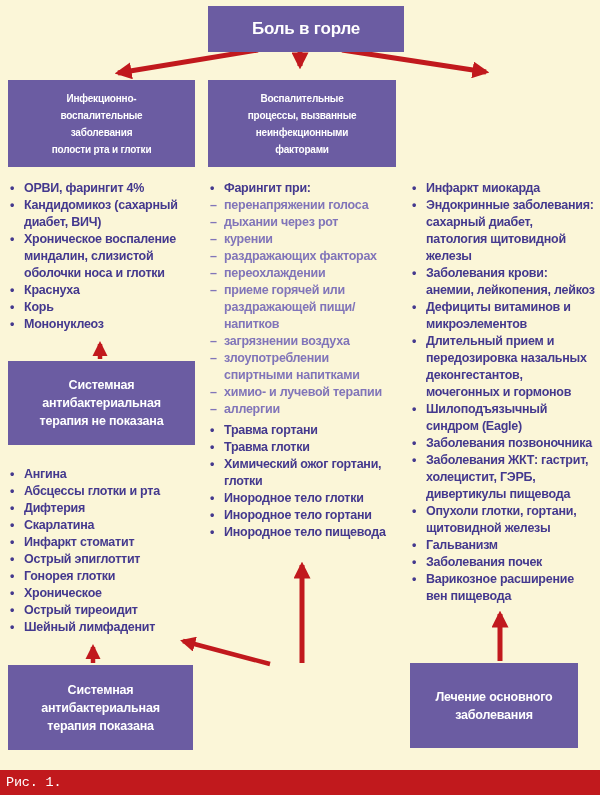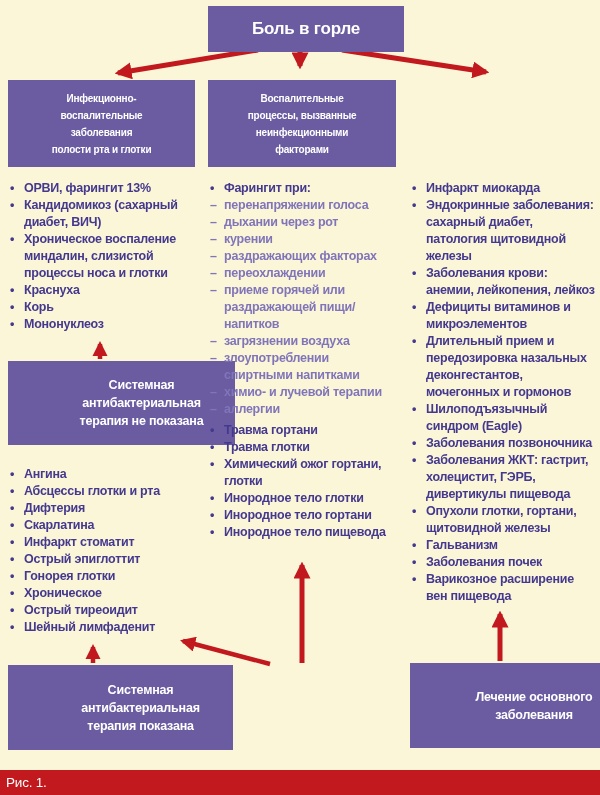--- a/index.html
+++ b/index.html
@@ -35,21 +35,21 @@
   .pbox .pre { white-space: pre-line; }
   .top-box {
     left: 200px; top: 6px; width: 196px; height: 46px;
     font-size: 17px;
     margin-left: 8px;
   }
   .hdr { font-size: 10px; line-height: 17px; }
   .hdr-left  { left: 8px;   top: 80px; width: 187px; height: 87px; }
   .hdr-mid   { left: 208px; top: 80px; width: 188px; height: 87px; }
   .hdr-right { left: 413px; top: 80px; width: 179px; height: 87px; }
-  .mbox { font-size: 12.5px; line-height: 18px; padding-left: 40px; }
+  .mbox { font-size: 12.5px; line-height: 18px; }
   .box-no-ab   { left: 8px;   top: 361px; width: 187px; height: 84px; }
   .box-ab      { left: 8px;   top: 665px; width: 185px; height: 85px; }
   .box-sympt   { left: 208px; top: 665px; width: 188px; height: 85px; }
   .box-treat   { left: 410px; top: 663px; width: 168px; height: 85px; }
   .list {
     position: absolute;
     font-size: 12.5px;
     font-weight: 700;
     line-height: 17px;
     letter-spacing: -0.25px;
@@ -69,21 +69,21 @@
     left: 0; top: 770px; width: 600px; height: 25px;
     background: #c1191d;
     color: #ffffff;
     display: flex;
     align-items: center;
     font-size: 13.5px;
     letter-spacing: -0.2px;
     padding-left: 6px;
     box-sizing: border-box;
   }
-  .caption .prefix { font-weight: 400; margin-right: 1px; }
+  .caption .prefix { font-weight: 400; margin-right: 1px; font-family: Liberation Mono, monospace; }
   .caption .main { font-weight: 700; }
 </style>
 </head>
 <body>
 
 <div class="canvas">
 
   <svg class="arrows" viewBox="0 0 600 795">
     <defs>
       <marker id="ah" viewBox="0 0 10 10" refX="8" refY="5" markerWidth="3.4" markerHeight="3.4" orient="auto" markerUnits="strokeWidth">
@@ -113,29 +113,29 @@
   <div class="pbox hdr hdr-mid">
     <span class="pre">Воспалительные
 процессы, вызванные
 неинфекционными
 факторами</span>
   </div>
 
   <div class="list list-left-1">
       <div class="li bullet">
         <span class="marker">•</span>
-        <span class="txt">ОРВИ, фарингит 13%</span>
+        <span class="txt">ОРВИ, фарингит 4%</span>
       </div>
       <div class="li bullet">
         <span class="marker">•</span>
         <span class="txt">Кандидомикоз (сахарный диабет, ВИЧ)</span>
       </div>
       <div class="li bullet">
         <span class="marker">•</span>
-        <span class="txt">Хроническое воспаление миндалин, слизистой процессы носа и глотки</span>
+        <span class="txt">Хроническое воспаление миндалин, слизистой оболочки носа и глотки</span>
       </div>
       <div class="li bullet">
         <span class="marker">•</span>
         <span class="txt">Краснуха</span>
       </div>
       <div class="li bullet">
         <span class="marker">•</span>
         <span class="txt">Корь</span>
       </div>
       <div class="li bullet">

